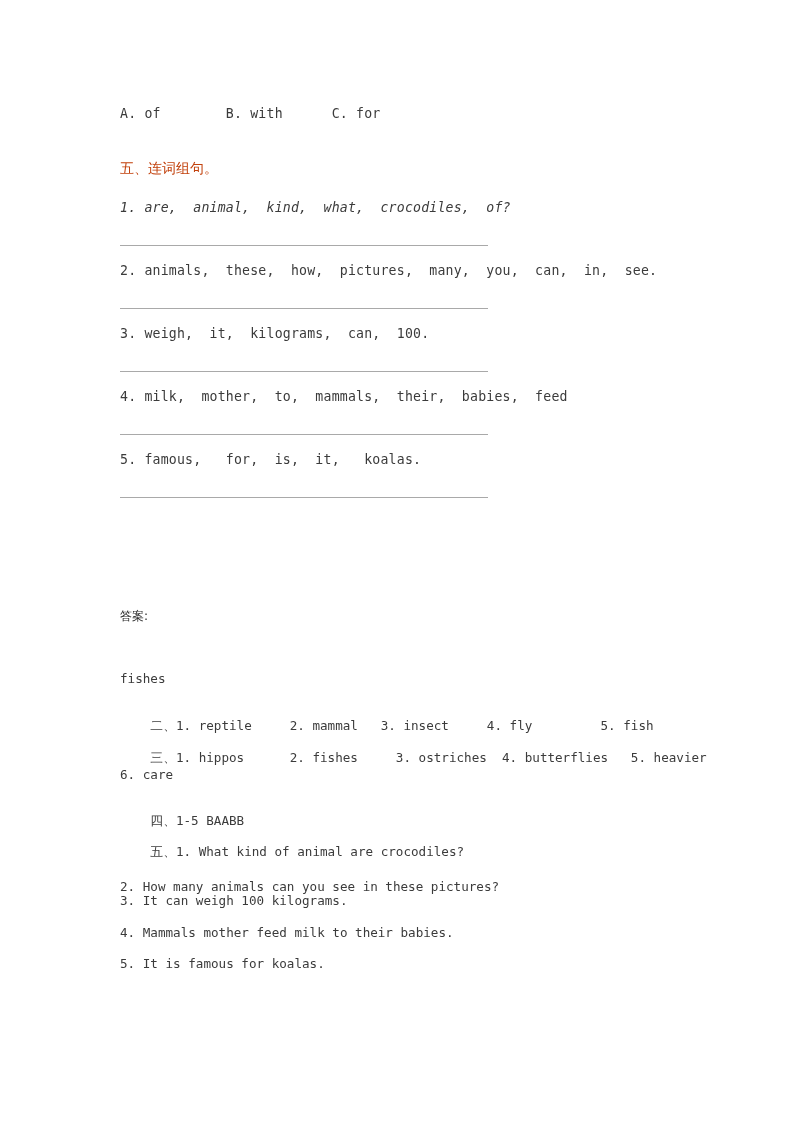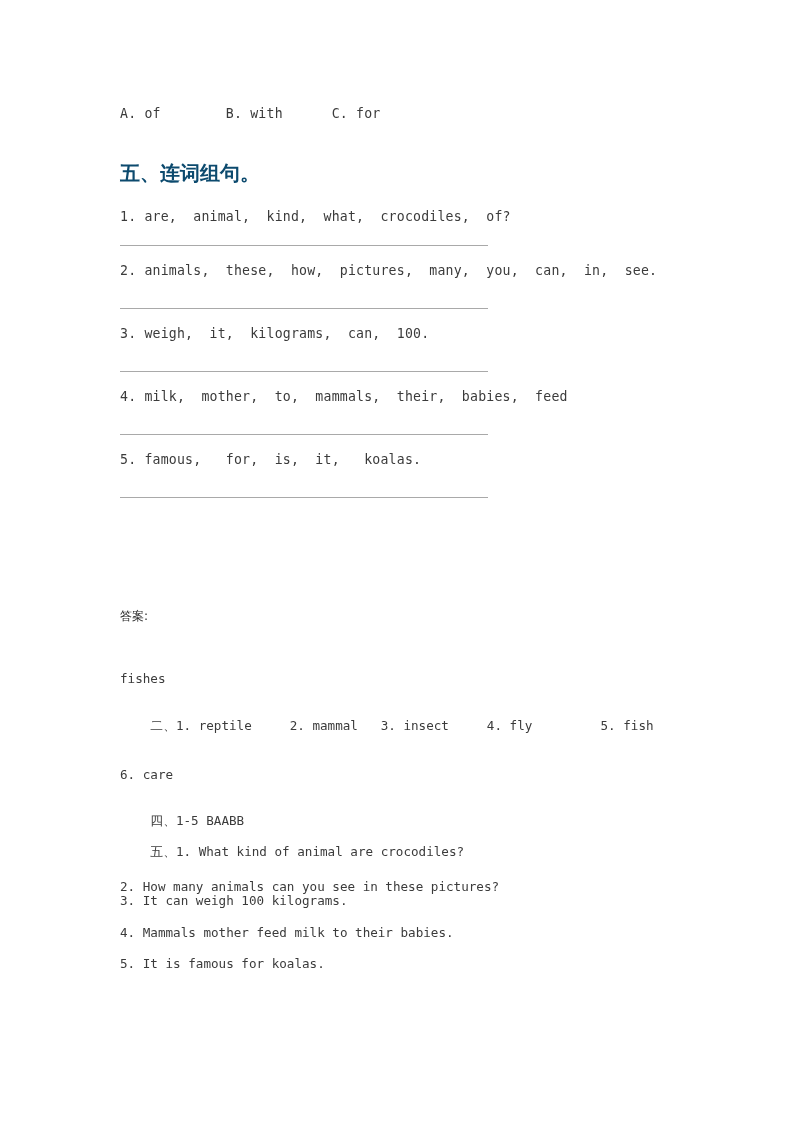--- a/index.html
+++ b/index.html
@@ -37,23 +37,23 @@
 
   .q-text {
     font-size: 13.2px;
     color: #3b3b3b;
   }
 
   .section-head {
     position: absolute;
     left: 120px;
     font-family: "DejaVu Sans", "Liberation Sans", sans-serif;
-    font-weight: bold;
-    font-size: 20px;
-    color: #0c4a6e;
+    font-weight: normal;
+    font-size: 14px;
+    color: #c2410c;
     white-space: pre;
   }
 
   .answers-head {
     position: absolute;
     left: 120px;
     font-family: "DejaVu Sans", "Liberation Sans", sans-serif;
     font-size: 12px;
     color: #2b2b2b;
     white-space: pre;
@@ -84,21 +84,21 @@
 </style>
 </head>
 <body>
 
 <div class="page">
 
   <div class="line q-text" style="top:106px;">A. of        B. with      C. for</div>
 
   <div class="section-head" style="top:160px;">五、连词组句。</div>
 
-  <div class="line q-text" style="top:209px;">1. are,  animal,  kind,  what,  crocodiles,  of?</div>
+  <div class="line q-text" style="top:200px;font-style:italic;">1. are,  animal,  kind,  what,  crocodiles,  of?</div>
   <div class="rule" style="top:245px;"></div>
 
   <div class="line q-text" style="top:263px;">2. animals,  these,  how,  pictures,  many,  you,  can,  in,  see.</div>
   <div class="rule" style="top:308px;"></div>
 
   <div class="line q-text" style="top:326px;">3. weigh,  it,  kilograms,  can,  100.</div>
   <div class="rule" style="top:371px;"></div>
 
   <div class="line q-text" style="top:389px;">4. milk,  mother,  to,  mammals,  their,  babies,  feed</div>
   <div class="rule" style="top:434px;"></div>
@@ -107,20 +107,23 @@
   <div class="rule" style="top:497px;"></div>
 
   <div class="answers-head" style="top:608px;">答案:</div>
 
   <div class="key-row" style="top:671px;">fishes</div>
 
   <div class="key-row" style="top:703px;text-align:right;">
     <span class="marker">二、</span><span>1. reptile     2. mammal   3. insect     4. fly         5. fish</span>
   </div>
 
+  <div class="key-row" style="top:735px;">
+    <span class="marker">三、</span><span>1. hippos      2. fishes     3. ostriches  4. butterflies   5. heavier</span>
+  </div>
   <div class="key-row" style="top:767px;">6. care</div>
 
   <div class="key-row" style="top:798px;">
     <span class="marker">四、</span><span>1-5 BAABB</span>
   </div>
 
   <div class="key-row" style="top:829px;">
     <span class="marker">五、</span><span>1. What kind of animal are crocodiles?</span>
   </div>
 

